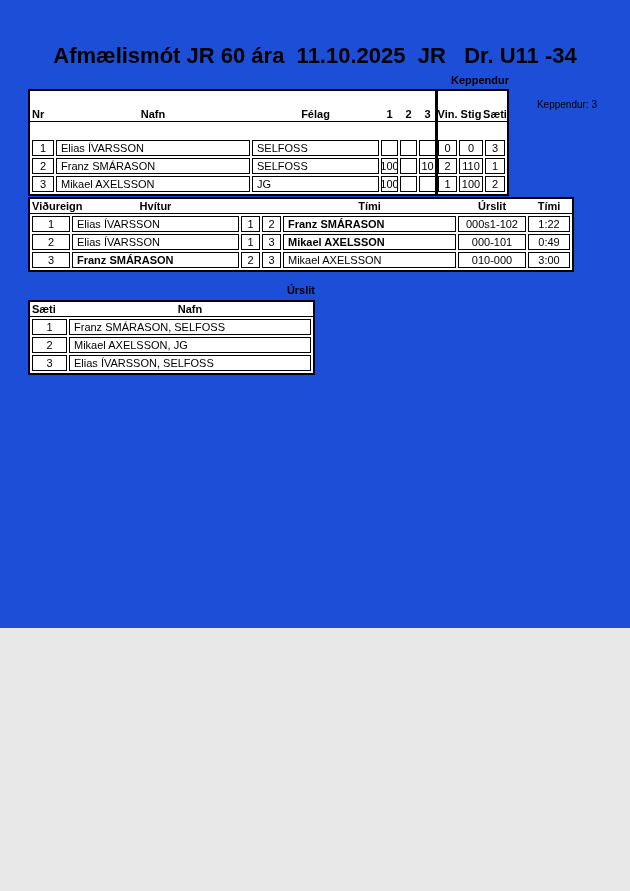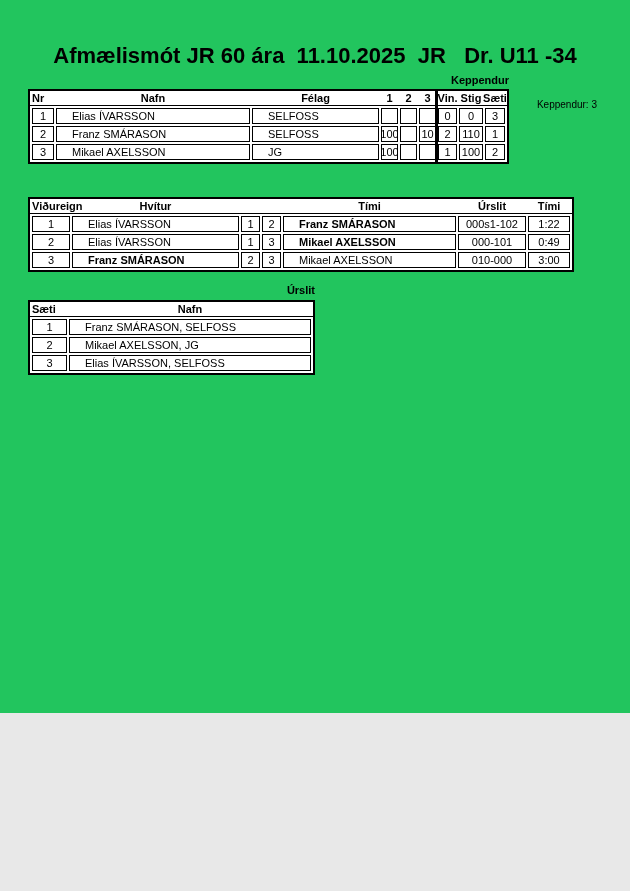--- a/index.html
+++ b/index.html
@@ -1,18 +1,18 @@
 <!DOCTYPE html>
 <html><head>
 <meta charset="utf-8">
 <style>
   * { margin:0; padding:0; box-sizing:border-box; }
   html,body { background:#e8e8e8; }
   .page {
-    position:relative; width:630px; height:713px; background:#22c55e;
+    position:relative; width:630px; height:628px; background:#1d4ed8;
     font-family:"Liberation Sans", sans-serif; color:#000; overflow:hidden;
     margin:0 auto;
   }
   .main-title {
     position:absolute; top:43px; left:0; width:630px; text-align:center;
     font-size:22px; font-weight:bold; white-space:pre;
   }
   .count-label {
     position:absolute; top:69px; left:0; width:597px; text-align:right;
     font-size:10px;
@@ -30,35 +30,35 @@
   .tbl.t1 { left:28px; top:89px; }
   .tbl.t2 { left:28px; top:197px; }
   .tbl.t3 { left:28px; top:300px; }
 
   .thead {
     display:grid; column-gap:2px; padding:0 2px;
     border-bottom:1px solid #000;
   }
   .tbody { display:grid; gap:2px; padding:2px; grid-auto-rows:16px; }
 
-  .t1 .thead, .t1 .tbody { grid-template-columns:22px 194px 127px 17px 17px 17px 19px 24px 20px; }
+  .t1 .thead, .t1 .tbody { grid-template-columns:22px 194px 127px 17px 17px 17px 19px 24px 20px;margin-top:16px; }
   .t2 .thead, .t2 .tbody { grid-template-columns:38px 167px 19px 19px 173px 68px 42px; }
   .t3 .thead, .t3 .tbody { grid-template-columns:35px 242px; }
 
   .hc {
     display:flex; align-items:center; justify-content:center;
     height:14px; font-size:11px; font-weight:bold;
     white-space:nowrap; overflow:visible;
   }
   .hc.left { justify-content:flex-start; }
 
   .trow { display:contents; }
   .cell {
     border:1px solid #000; display:flex; align-items:center;
-    font-size:11px; padding:0 15px; white-space:nowrap; overflow:hidden;
+    font-size:11px; padding:0 4px; white-space:nowrap; overflow:hidden;
   }
   .cell.center { justify-content:center; padding:0 1px; }
   .bold { font-weight:bold; }
 
   .vsep { position:absolute; top:0; bottom:0; left:405px; width:3px; background:#000; }
 </style>
 </head>
 <body>
 
 <div class="page">

